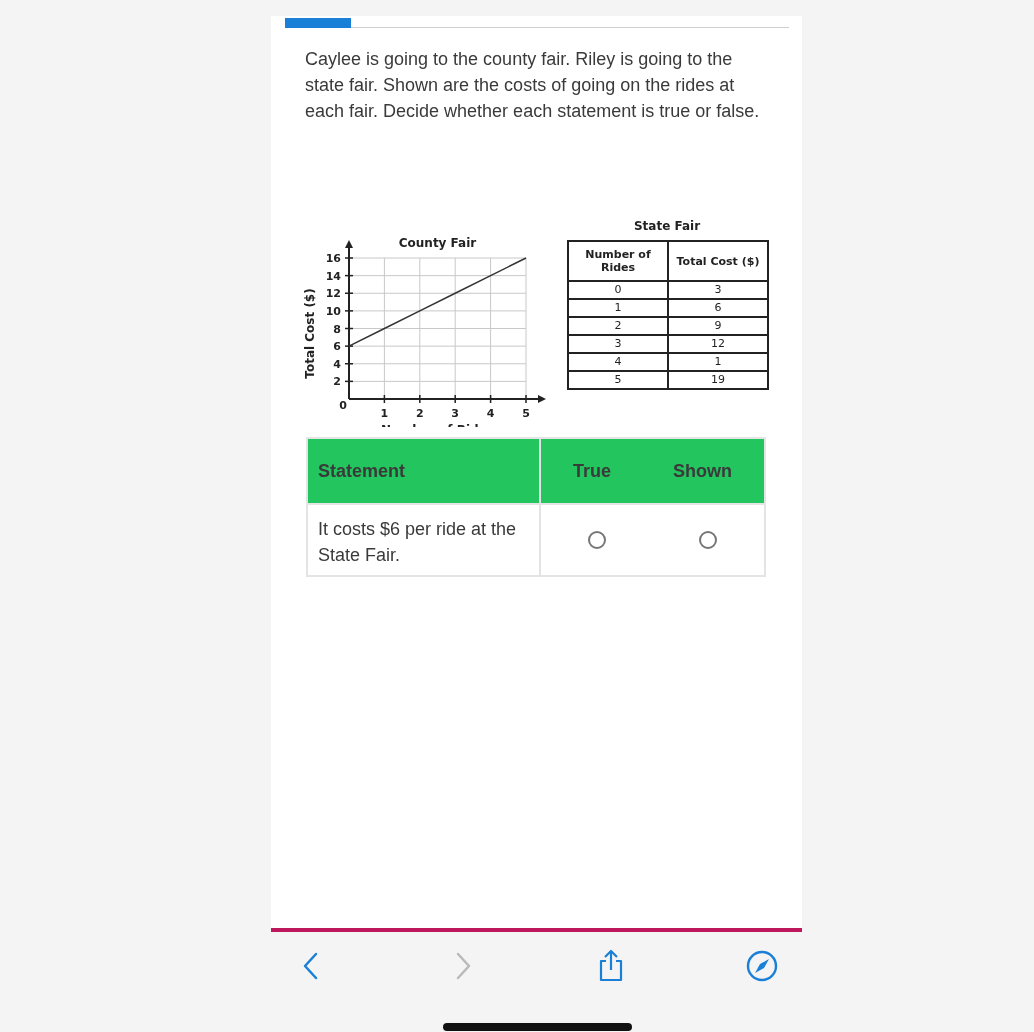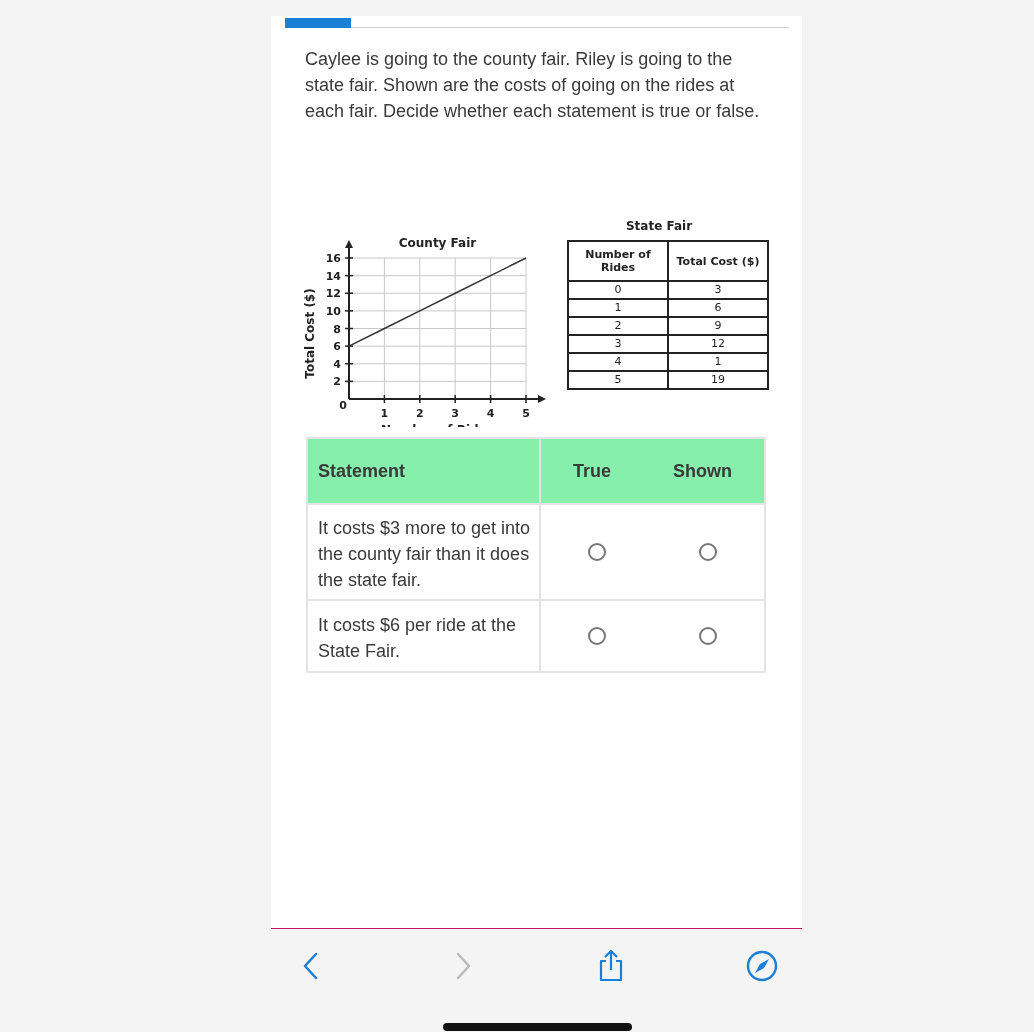--- a/index.html
+++ b/index.html
@@ -2,37 +2,37 @@
 <html><head>
 <meta charset="utf-8">
 <style>
   html, body { margin:0; padding:0; }
   body {
     width:1034px; height:1032px; background:#f4f4f4; position:relative; overflow:hidden;
     font-family: "Liberation Sans", "DejaVu Sans", sans-serif; color:#333;
   }
   .card {
     position:absolute; left:271px; top:16px; width:531px; height:912px;
-    background:#fff; border-bottom:1px solid #be185d;
+    background:#fff; border-bottom:4px solid #be185d;
   }
   .progress-track {
     position:absolute; left:14px; top:11px; width:504px; height:1px; background:#cfcfcf;
   }
   .progress-fill {
     position:absolute; left:14px; top:2px; height:10px; background:#1a7fd6;
   }
   .prompt {
     position:absolute; left:34px; top:30px; width:470px;
     font-size:18px; line-height:26px; color:#3a3a3a;
   }
   .chart-wrap { position:absolute; left:28px; top:196px; width:260px; height:215px; }
   .chart-wrap svg { position:absolute; left:0; top:0; }
   .chart-svg text { font-family:"DejaVu Sans", sans-serif; font-weight:bold; fill:#222; }
   .state-title {
-    position:absolute; left:288px; top:203px; width:200px; text-align:center;
+    position:absolute; left:296px; top:203px; width:200px; text-align:center;
     font-family:"DejaVu Sans", sans-serif; font-weight:bold; font-size:12px; color:#222;
   }
   table.state {
     position:absolute; left:296px; top:224px; border-collapse:collapse;
     font-family:"DejaVu Sans", sans-serif; font-size:11px; color:#222;
     border:2px solid #222;
   }
   table.state th, table.state td {
     border:2px solid #222; text-align:center; padding:0;
   }
@@ -40,21 +40,21 @@
   table.state td { height:16px; line-height:16px; }
   table.state .c1 { width:98px; }
   table.state .c2 { width:98px; }
 
   table.stmt {
     position:absolute; left:35px; top:421px; width:460px; border-collapse:collapse;
     font-size:18px; color:#3a3a3a;
   }
   table.stmt th, table.stmt td { border:2px solid #e4e4e4; }
   table.stmt th {
-    background:#86efac; height:62px; font-weight:bold; font-size:18px; color:#3a3a3a;
+    background:#22c55e; height:62px; font-weight:bold; font-size:18px; color:#3a3a3a;
   }
   table.stmt th.s { text-align:left; padding-left:10px; width:220px; }
   table.stmt th.tf { text-align:right; }
   table.stmt td.s { padding:10px 8px 6px 10px; line-height:26px; vertical-align:middle; }
   table.stmt td.opts { padding:0; }
   .opt-pair { display:flex; justify-content:space-around; align-items:center; }
   .radio {
     display:inline-block; width:18px; height:18px; border:2px solid #777; border-radius:50%;
     box-sizing:border-box; background:#fff; cursor:pointer;
   }
@@ -168,29 +168,20 @@
         <th class="s">Statement</th>
         <th class="tf" colspan="1">
           <div class="opt-pair">
             <span>True</span>
             <span>Shown</span>
           </div>
         </th>
       </tr>
     </thead>
     <tbody id="stmt-body">
-        <tr style="height: 92px;">
-          <td class="s">It costs $3 more to get into the county fair than it does the state fair.</td>
-          <td class="opts">
-            <div class="opt-pair">
-              <span class="radio"></span>
-              <span class="radio"></span>
-            </div>
-          </td>
-        </tr>
         <tr style="height: 72px;">
           <td class="s">It costs $6 per ride at the State Fair.</td>
           <td class="opts">
             <div class="opt-pair">
               <span class="radio"></span>
               <span class="radio"></span>
             </div>
           </td>
         </tr>
       </tbody>

